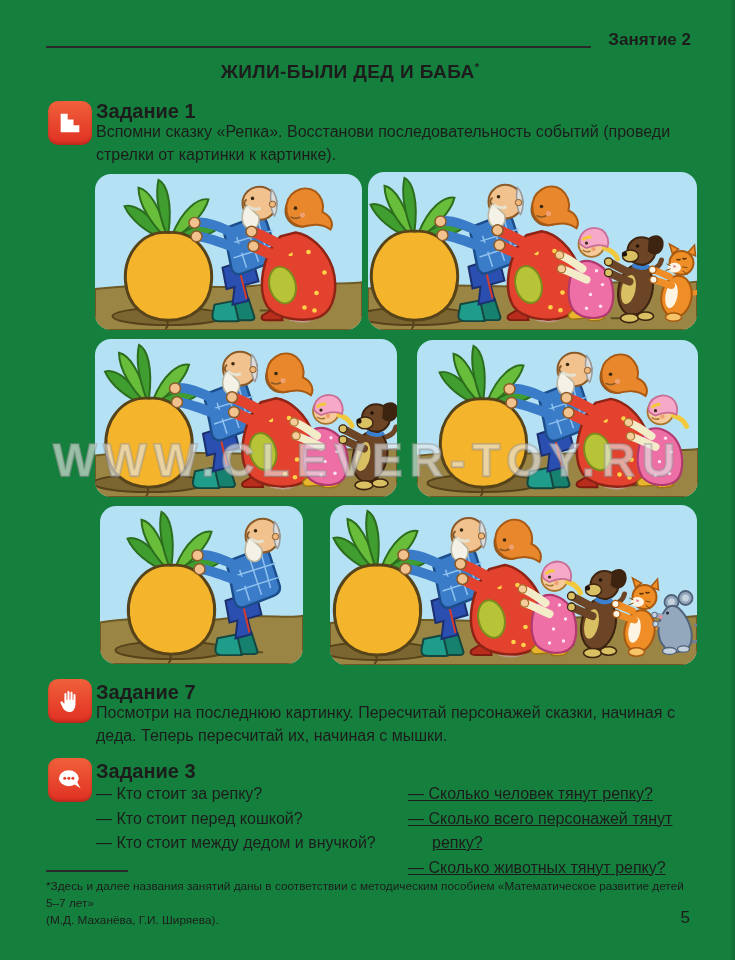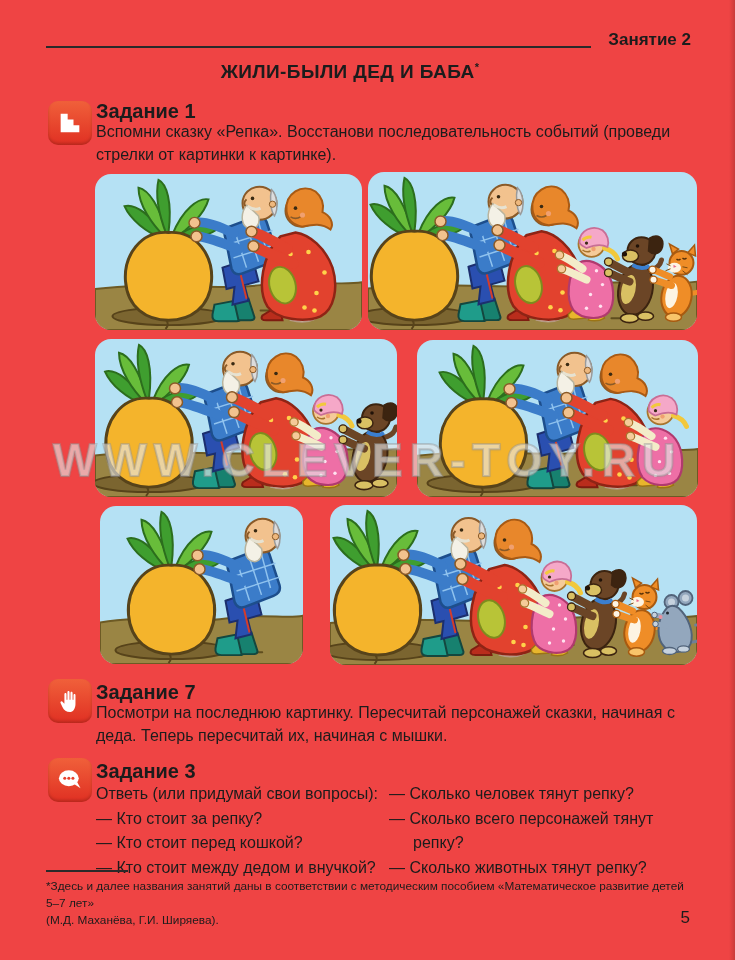--- a/index.html
+++ b/index.html
@@ -1,16 +1,16 @@
 <!DOCTYPE html>
 <html lang="ru"><head>
 <meta charset="utf-8">
 <style>
   html,body{margin:0;padding:0;background:#e8e8e8;}
-  .page{position:relative;width:735px;height:960px;margin:0 auto;background:#ef4444;
+  .page{position:relative;width:735px;height:960px;margin:0 auto;background:#15803d;
         font-family:"Liberation Sans","DejaVu Sans",sans-serif;color:#1c1c1c;overflow:hidden;}
   .scan-edge{position:absolute;right:0;top:0;width:6px;height:100%;
         background:linear-gradient(90deg,rgba(0,0,0,0),rgba(0,0,0,0.16));}
   .header-rule{position:absolute;left:46px;top:46px;width:545px;height:2px;background:#2a2a2a;}
   .header-label{position:absolute;right:44px;top:30px;font-size:17px;font-weight:700;}
   .page-title{position:absolute;left:0;right:35px;top:61px;text-align:center;
         font-size:19px;font-weight:700;letter-spacing:.4px;}
   .page-title sup{font-size:11px;}
   .ticon{position:absolute;left:48px;width:44px;height:44px;border-radius:10px;
         background:linear-gradient(180deg,#f0603a,#e03023);
@@ -26,21 +26,21 @@
   .p3{left:95px;top:339px;width:302px;height:158px;}
   .p4{left:417px;top:340px;width:281px;height:157px;}
   .p5{left:100px;top:506px;width:203px;height:158px;}
   .p6{left:330px;top:505px;width:367px;height:160px;}
   .watermark{position:absolute;left:0;right:0;top:433px;z-index:5;text-align:center;
         font-size:46px;font-weight:700;letter-spacing:7px;white-space:nowrap;
         color:rgba(255,255,255,.5);-webkit-text-stroke:2px rgba(150,150,150,.45);
         text-shadow:0 1px 2px rgba(130,130,130,.25);pointer-events:none;}
   .q-col{position:absolute;top:782px;font-size:16px;line-height:24.5px;}
   .q-left{left:96px;width:306px;}
-  .q-right{left:389px;width:300px;}
+  .q-right{left:408px;width:300px;text-decoration:underline;}
   .q{padding-left:24px;text-indent:-24px;}
   .fn-rule{position:absolute;left:46px;top:870px;width:82px;height:2px;background:#2a2a2a;}
   .footnote{position:absolute;left:46px;top:878px;width:650px;font-size:11.8px;line-height:17px;font-weight:500;}
   .page-num{position:absolute;right:45px;top:908px;font-size:17px;font-weight:500;}
   .defs{position:absolute;width:0;height:0;overflow:hidden;}
 </style>
 </head>
 <body>
 
 <div class="page">
@@ -271,21 +271,20 @@
       <ellipse cx="11" cy="10.5" rx="8.5" ry="6.8" fill="#fff"></ellipse>
       <path d="M15.5,15.5 l5.5,3.5 -3,-5.5 Z" fill="#fff"></path>
       <circle cx="7.5" cy="10.5" r="1.3" fill="#e8402c"></circle>
       <circle cx="11" cy="10.5" r="1.3" fill="#e8402c"></circle>
       <circle cx="14.5" cy="10.5" r="1.3" fill="#e8402c"></circle>
     </svg>
   </div>
   <div class="task-label" style="top:760px">Задание 3</div>
 
   <div class="q-col q-left">
-    <div>Ответь (или придумай свои вопросы):</div>
     <div class="q">— Кто стоит за репку?</div>
     <div class="q">— Кто стоит перед кошкой?</div>
     <div class="q">— Кто стоит между дедом и внучкой?</div>
   </div>
   <div class="q-col q-right">
     <div class="q">— Сколько человек тянут репку?</div>
     <div class="q">— Сколько всего персонажей тянут репку?</div>
     <div class="q">— Сколько животных тянут репку?</div>
   </div>
 

